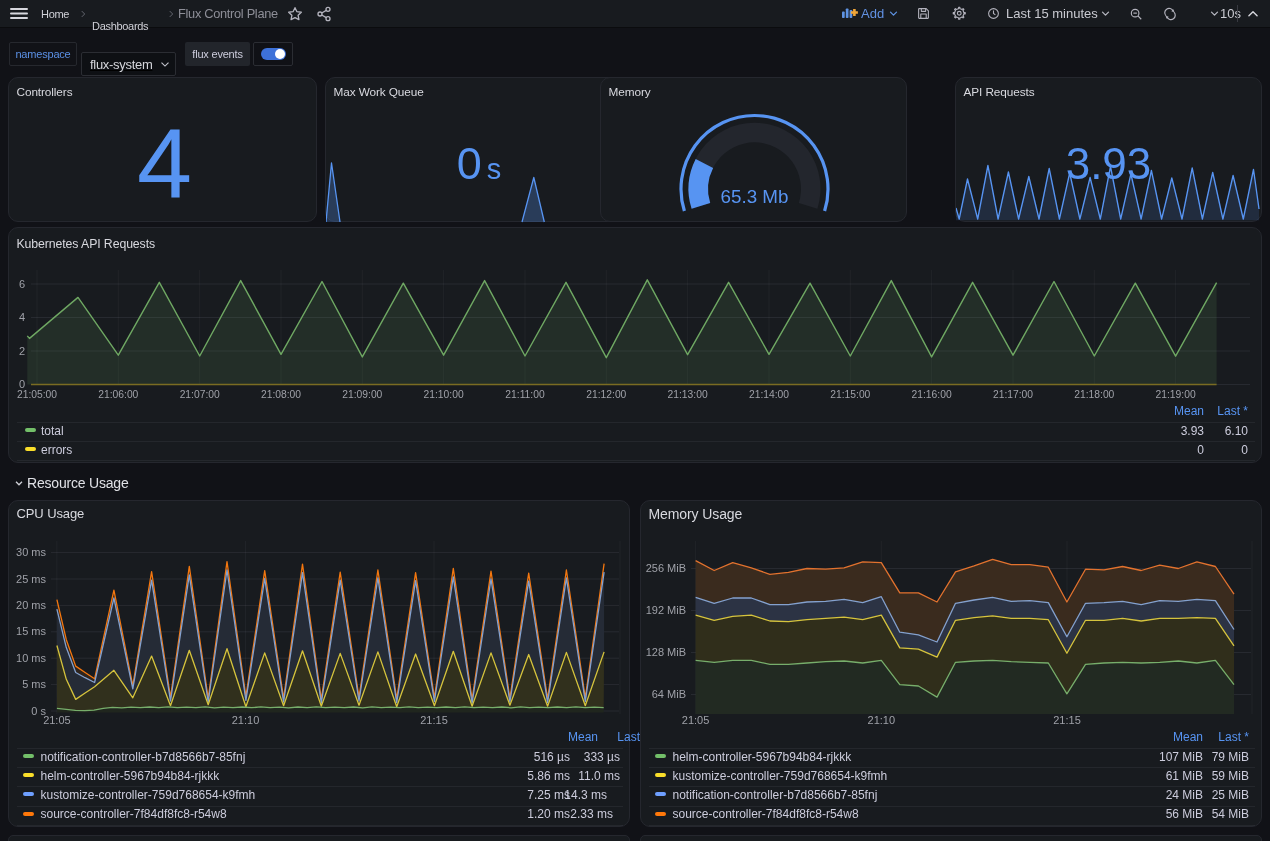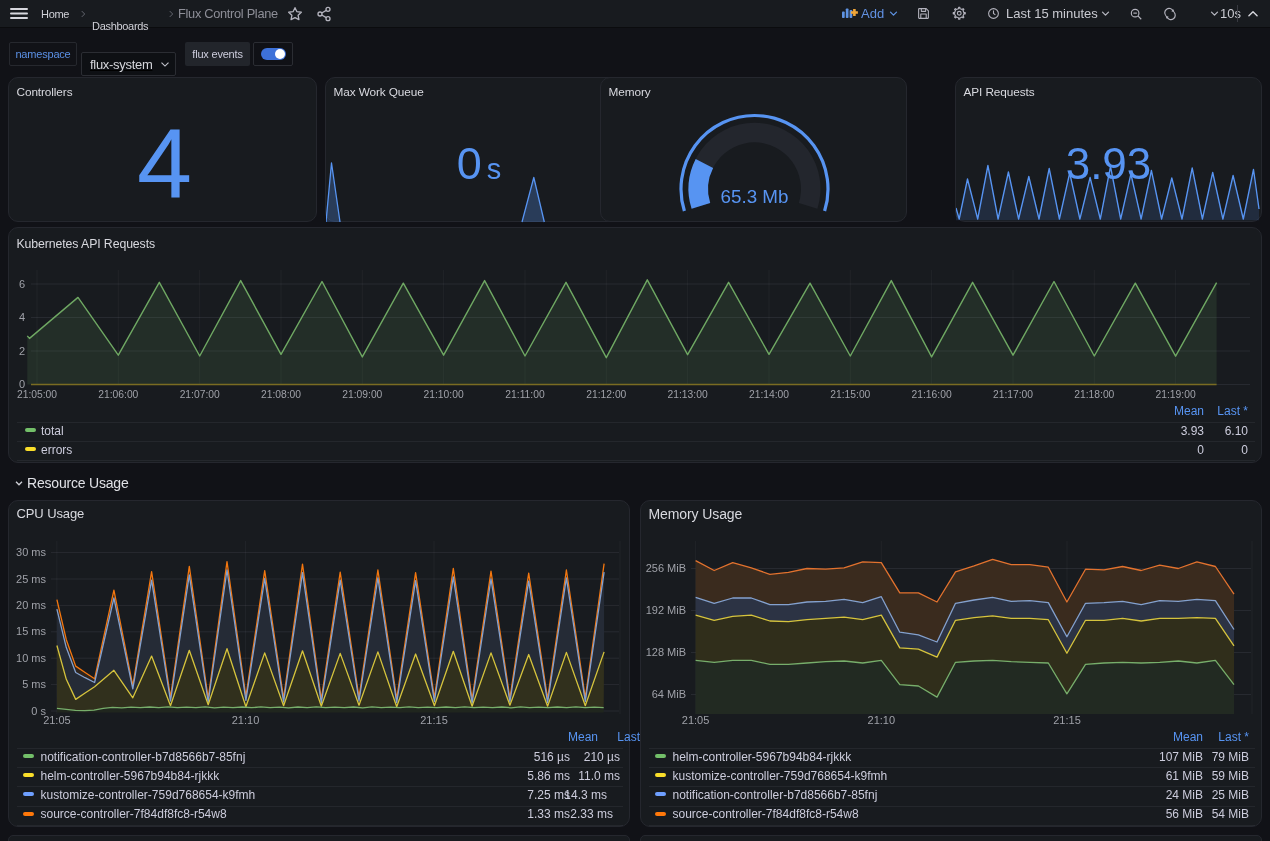--- a/index.html
+++ b/index.html
@@ -311,38 +311,38 @@
       <text x="425.0" y="222.5" text-anchor="middle" class="ax">21:15</text>
     </svg>
   <div class="lhead" style="top:229px;">
       <span style="position:absolute;right:59px;">Mean</span>
       <span style="position:absolute;right:9px;">Last *</span>
     </div>
     <div class="lrow" style="top:247px;width:606px;">
       <span class="sw" style="left:6px;background:#73BF69;"></span>
       <span class="lname" style="left:23.5px;">notification-controller-b7d8566b7-85fnj</span>
       <span class="lval" style="right:53px;">516 µs</span>
-      <span class="lval" style="right:3px;">210 µs</span>
+      <span class="lval" style="right:3px;">333 µs</span>
     </div>
     <div class="lrow" style="top:266.2px;width:606px;">
       <span class="sw" style="left:6px;background:#FADE2A;"></span>
       <span class="lname" style="left:23.5px;">helm-controller-5967b94b84-rjkkk</span>
       <span class="lval" style="right:53px;">5.86 ms</span>
       <span class="lval" style="right:3px;">11.0 ms</span>
     </div>
     <div class="lrow" style="top:285.4px;width:606px;">
       <span class="sw" style="left:6px;background:#6E9FFF;"></span>
       <span class="lname" style="left:23.5px;">kustomize-controller-759d768654-k9fmh</span>
       <span class="lval" style="right:53px;">7.25 ms</span>
       <span class="lval" style="right:16px;">14.3 ms</span>
     </div>
     <div class="lrow" style="top:304.59999999999997px;width:606px;">
       <span class="sw" style="left:6px;background:#FF780A;"></span>
       <span class="lname" style="left:23.5px;">source-controller-7f84df8fc8-r54w8</span>
-      <span class="lval" style="right:53px;">1.33 ms</span>
+      <span class="lval" style="right:53px;">1.20 ms</span>
       <span class="lval" style="right:10px;">2.33 ms</span>
     </div>
     <div class="lline" style="top:323.8px;width:606px;"></div>
 </div>
 <div class="panel" style="left:640px;top:500px;width:622px;height:327px;">
   <div class="ptitle" style="top:5px;font-size:14px;">Memory Usage</div>
   <svg class="chart" width="622" height="327" viewBox="0 0 622 327">
       <line x1="50" x2="610" y1="193.5" y2="193.5" stroke="rgba(204,204,220,0.09)" stroke-width="1"></line>
       <line x1="50" x2="610" y1="151.5" y2="151.5" stroke="rgba(204,204,220,0.09)" stroke-width="1"></line>
       <line x1="50" x2="610" y1="109.5" y2="109.5" stroke="rgba(204,204,220,0.09)" stroke-width="1"></line>

